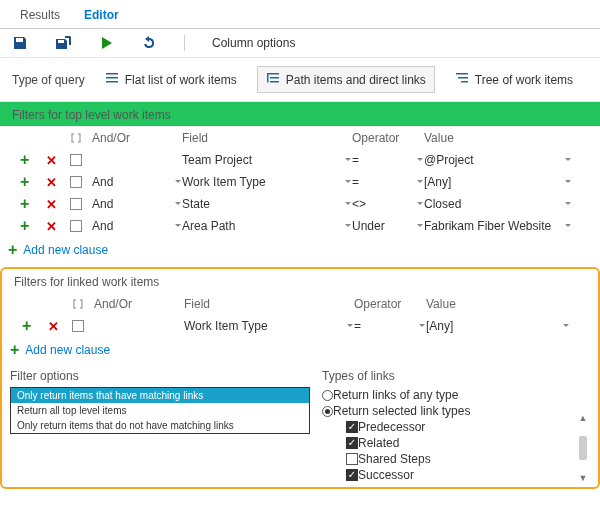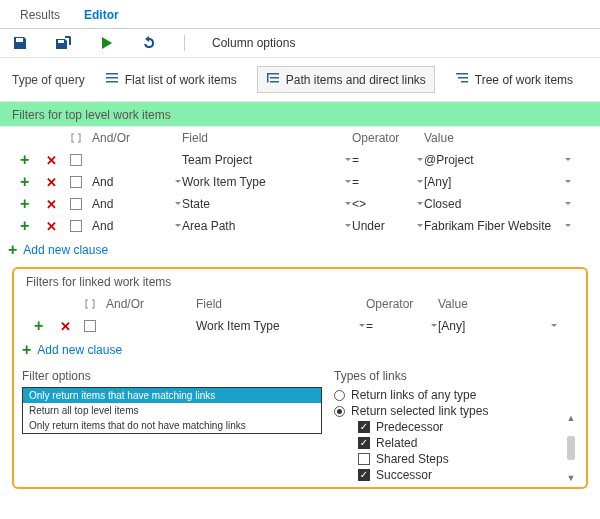--- a/index.html
+++ b/index.html
@@ -62,21 +62,21 @@
     padding: 4px 8px;
     cursor: pointer;
   }
   .qopt.selected {
     border: 1px solid #ccc;
     background: #f5f5f5;
   }
   .section-header {
     padding: 6px 12px 4px;
     color: #555;
-    background: #86efac;
+    background: #22c55e;
     border-bottom: 1px solid #eee;
   }
   .grid {
     width: 100%;
   }
   .grid-head, .grid-row {
     display: grid;
     grid-template-columns: 26px 24px 22px 90px 170px 72px 1fr 16px;
     align-items: center;
     padding: 2px 20px;
@@ -117,21 +117,21 @@
   .add-link {
     display: flex;
     align-items: center;
     gap: 6px;
     padding: 4px 8px 6px;
   }
   .add-link a { color: #0078d4; text-decoration: none; cursor: pointer; }
   .highlight-box {
     border: 2px solid #f5a623;
     border-radius: 6px;
-    margin: 2px 12px 4px;
+    margin: 2px 0 4px;
     padding-bottom: 4px;
   }
   .bottom {
     display: flex;
     gap: 12px;
     padding: 4px 8px 0;
   }
   .bottom .left { flex: 0 0 300px; }
   .bottom .right { flex: 1; position: relative; }
   .bottom h4 {
@@ -148,21 +148,20 @@
     cursor: pointer;
     font-size: 10px;
   }
   .listbox .item.sel {
     background: #1aa1c9;
     color: #fff;
   }
   .radio-row, .check-row {
     display: flex;
     align-items: center;
-    gap: 6px;
     padding: 1px 0;
     cursor: pointer;
   }
   .radio {
     width: 11px; height: 11px;
     border: 1px solid #555;
     border-radius: 50%;
     display: inline-flex;
     align-items: center;
     justify-content: center;

